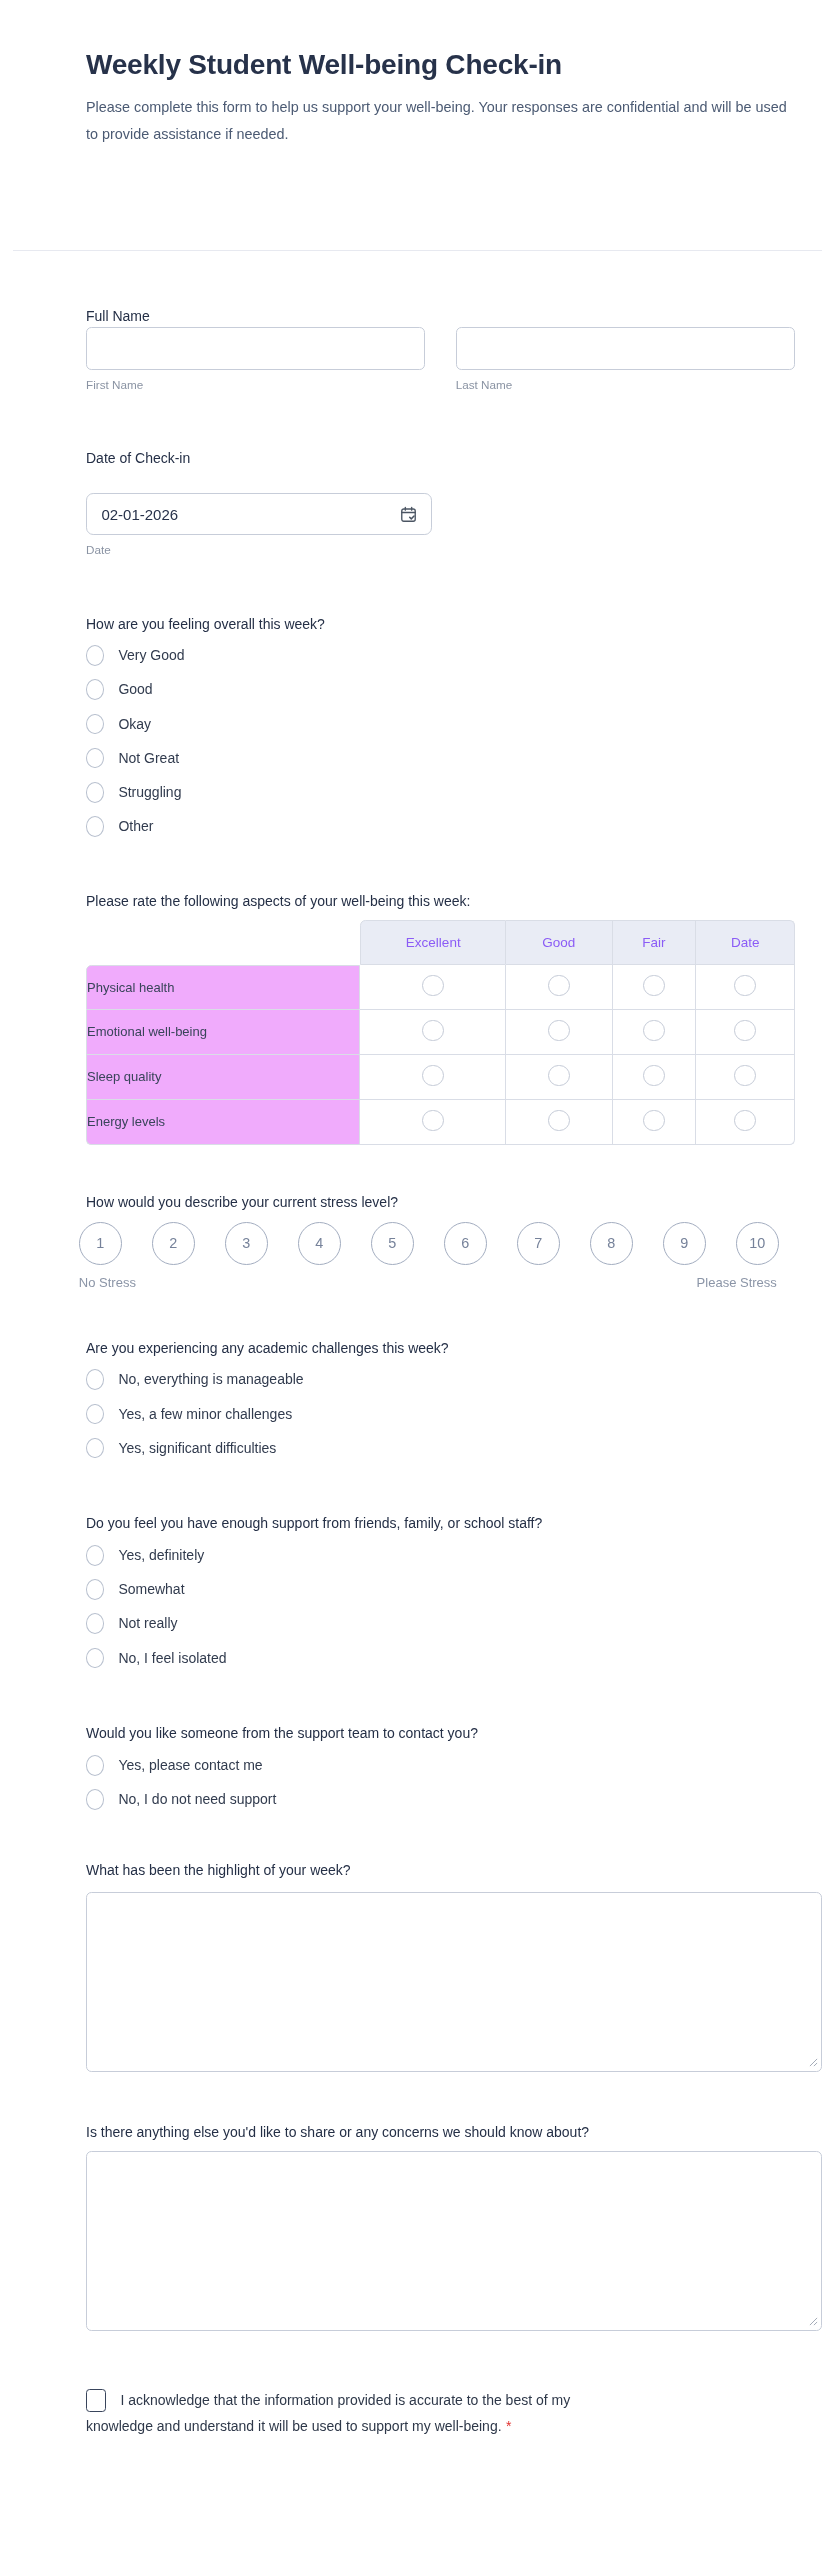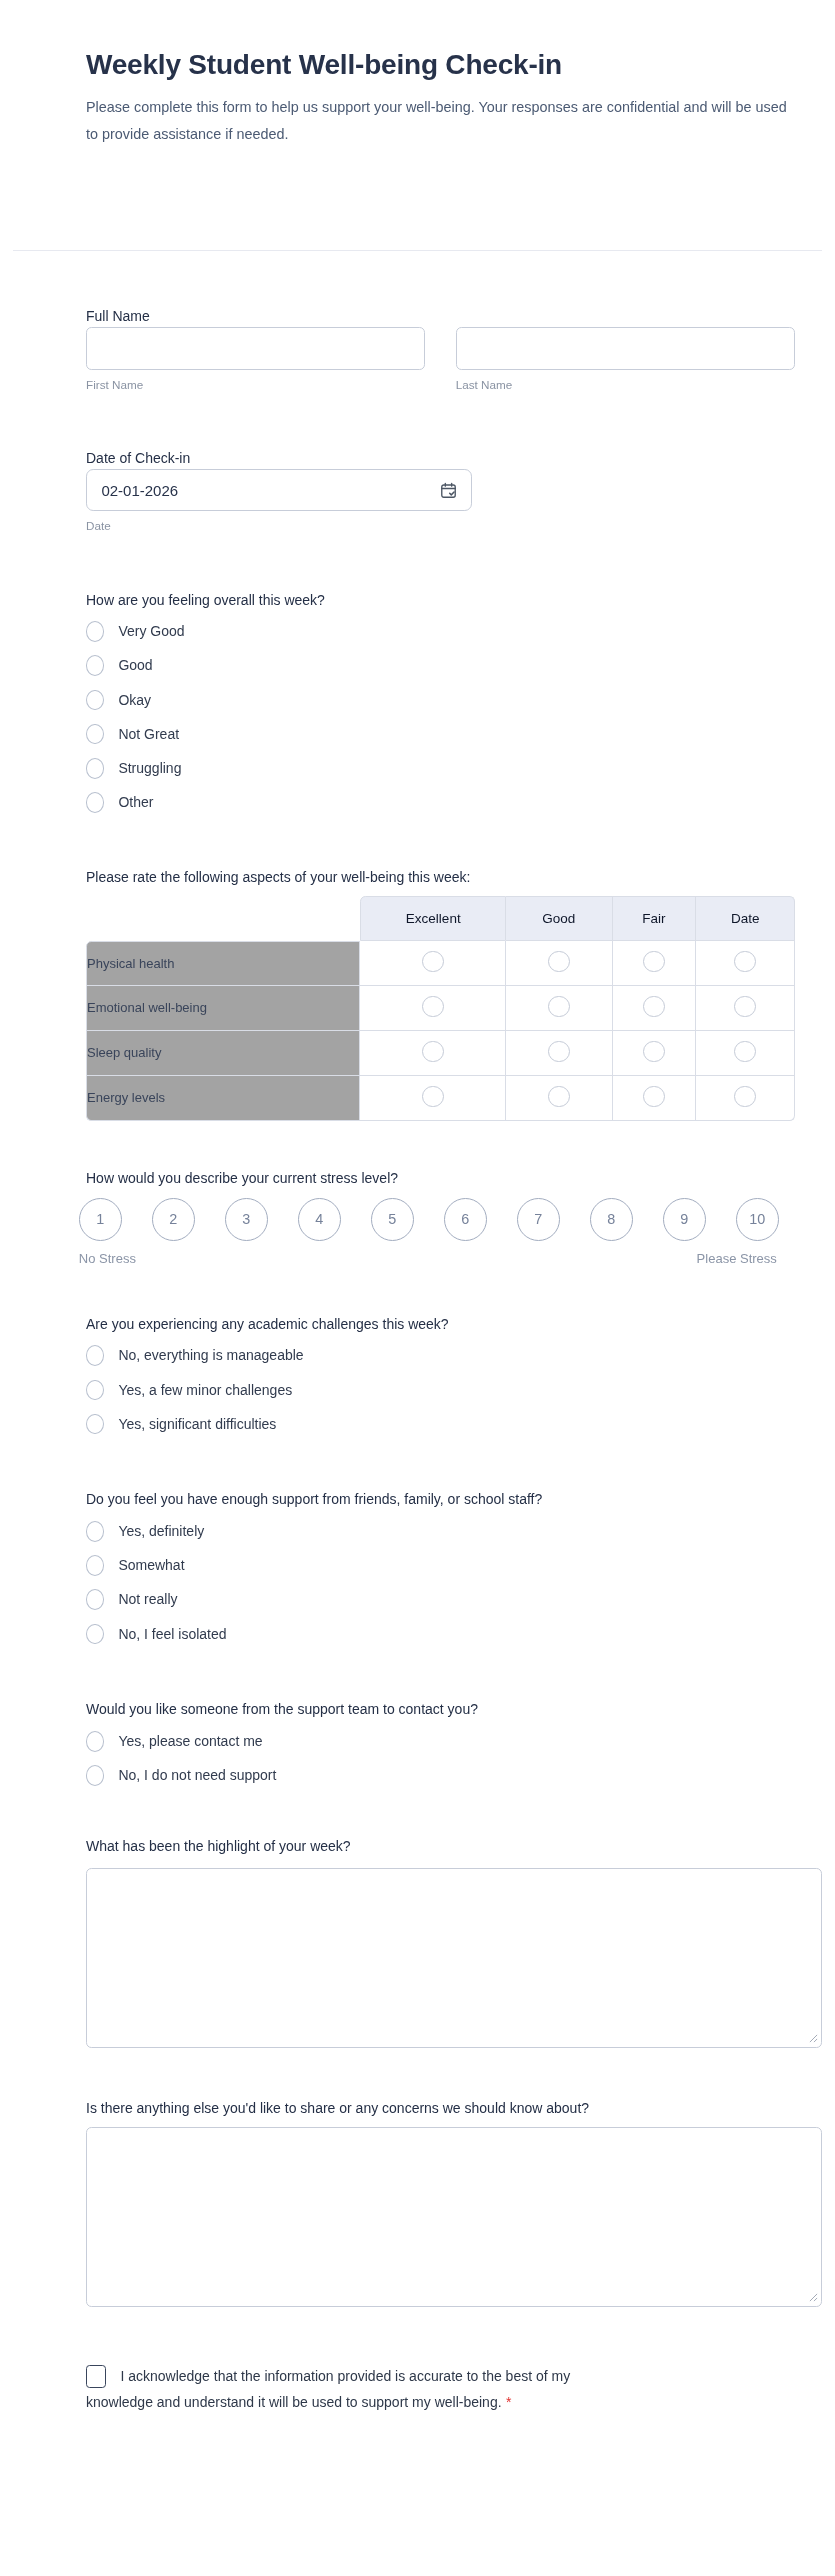--- a/index.html
+++ b/index.html
@@ -25,21 +25,21 @@
   .name-row { display:flex; gap:30.5px; margin-top:2px;align-items:flex-end; }
   .name-col { width:353px; }
   .text-input {
     width:100%; height:43px; box-sizing:border-box;
     border:0.9px solid #c7cdd9; border-radius:5.4px; background:#fff;
     font-family:"Liberation Sans", sans-serif; font-size:14.4px; color:#27324a; padding:0 12.6px;
   }
 
   
   .sec-date { margin-top:59px; }
-  .date-wrap { position:relative; width:386px; margin-top:2px; }
+  .date-wrap { position:relative; width:346px; margin-top:26px; }
   .date-input {
     width:100%; height:42px; box-sizing:border-box;
     border:0.9px solid #c7cdd9; border-radius:7.2px; background:#fff;
     font-family:"Liberation Sans", sans-serif; font-size:15px; color:#27324a; padding:0 41px 0 14.4px;
   }
   .date-icon { position:absolute; right:14.4px; top:11.7px; width:19px; height:19px; }
 
   
   .sec-feeling { margin-top:59px; }
   .sec-academic { margin-top:50px; }
@@ -53,26 +53,26 @@
   }
   .opt-label { font-size:14px; line-height:20.7px; color:#313b4e; }
 
   
   .sec-matrix { margin-top:56px; }
   table.matrix { border-collapse:separate; border-spacing:0; margin-top:10px; table-layout:fixed; }
   table.matrix th, table.matrix td { padding:0; box-sizing:border-box; height:45px; }
   .m-corner { background:transparent; border:none; }
   .m-colhead {
     background:#e9ecf5; border-top:0.9px solid #d9dde6; border-right:0.9px solid #d9dde6; border-bottom:0.9px solid #d9dde6;
-    font-weight:400; font-size:13.5px; color:#0f172a; text-align:center;
+    font-weight:400; font-size:13.5px; color:#8b5cf6; text-align:center;
   }
   .m-colhead.first { border-left:0.9px solid #d9dde6; border-top-left-radius:5.4px; }
   .m-colhead.last { border-top-right-radius:5.4px; }
   .m-rowhead {
-    background:#a3a3a3; border-left:0.9px solid #d9dde6; border-right:0.9px solid #d9dde6; border-bottom:0.9px solid #d9dde6;
+    background:#f0abfc; border-left:0.9px solid #d9dde6; border-right:0.9px solid #d9dde6; border-bottom:0.9px solid #d9dde6;
     font-weight:400; font-size:13px; color:#39445a; text-align:left; padding-left:16px;
   }
   tr.first .m-rowhead { border-top:0.9px solid #d9dde6; border-top-left-radius:5.4px; }
   tr.last .m-rowhead { border-bottom-left-radius:5.4px; }
   .m-cell { background:#fff; border-right:0.9px solid #d9dde6; border-bottom:0.9px solid #d9dde6; text-align:center; vertical-align:middle; }
   tr.last .m-cell.last { border-bottom-right-radius:5.4px; }
   .m-radio { display:inline-block; width:21.5px; height:21.5px; border:0.9px solid #c5cbd7; border-radius:50%; background:#fff; box-sizing:border-box; }
 
   
   .sec-stress { margin-top:49px; }

